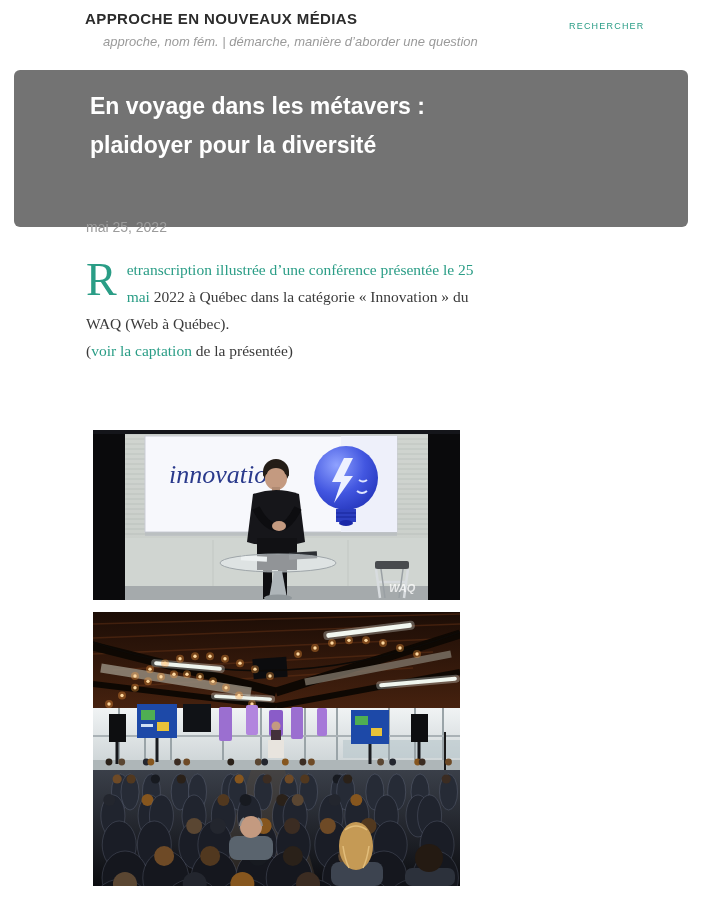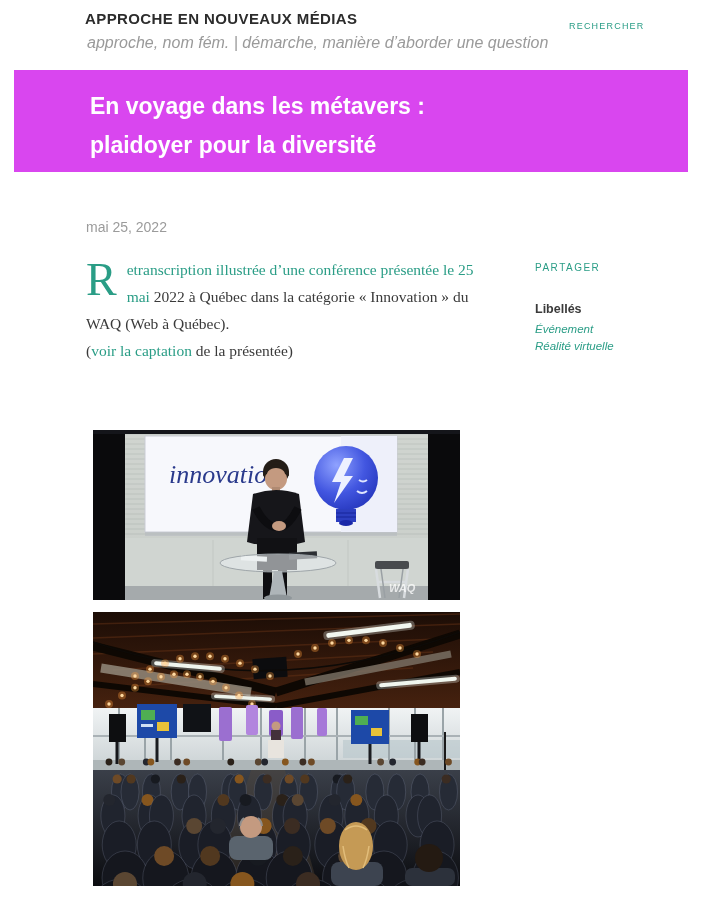--- a/index.html
+++ b/index.html
@@ -7,31 +7,32 @@
   .page {
     position:relative; width:703px; height:900px; background:#fff;
     font-family:"Liberation Sans", sans-serif; overflow:hidden;
   }
   
   .blog-title {
     position:absolute; left:85px; top:10px;
     font-size:15px; font-weight:700; letter-spacing:.4px; color:#2c2c2c; cursor:pointer;
   }
   .blog-subtitle {
-    position:absolute; left:87px; top:34px;
-    font-style:italic; font-size:16px; color:#9a9a9a;
+    position:absolute; left:103px; top:34px;
+    font-style:italic; font-size:13px; color:#9a9a9a;
   }
   .search-btn {
     position:absolute; left:569px; top:21px;
     font-size:9px; letter-spacing:1.2px; color:#2a9d86; cursor:pointer;
   }
   
   .banner {
-    position:absolute; left:14px; top:70px; width:674px; height:102px;
-    background:#d946ef;
+    position:absolute; left:14px; top:70px; width:674px; height:157px;
+    background:#737373;
+    border-radius:6px;
   }
   .banner h1 {
     margin:17px 0 0 76px; width:436px;
     color:#ffffff; font-size:23px; line-height:39px; font-weight:700;
   }
   
   .post-date {
     position:absolute; left:86px; top:219px;
     font-size:14px; color:#9b9b9b;
   }
@@ -75,26 +76,20 @@
     <h1>En voyage dans les métavers : plaidoyer pour la diversité</h1>
   </div>
 
   <div class="post-date">mai 25, 2022</div>
 
   <div class="post-body">
     <p><span class="dropcap">R</span><a class="glink">etranscription illustrée d’une conférence présentée le 25 mai</a><span> 2022 à Québec dans la catégorie « Innovation » du WAQ (Web à Québec).</span></p>
     <p><span>(</span><a class="glink">voir la captation</a><span> de la présentée)</span></p>
   </div>
 
-  <aside class="sidebar">
-    <div class="share">PARTAGER</div>
-    <div class="labels-title">Libellés</div>
-    <a class="label-link">Événement</a>
-    <a class="label-link">Réalité virtuelle</a>
-  </aside>
 
   <figure class="photo1">
     <svg width="367" height="170" viewBox="0 0 367 170">
       <defs>
         <linearGradient id="wall1" x1="0" y1="0" x2="0" y2="1">
           <stop offset="0" stop-color="#e0e3df"></stop>
             <stop offset="1" stop-color="#bcc1bd"></stop>
         </linearGradient>
         <radialGradient id="bulbg" cx="0.35" cy="0.3" r="0.9">
           <stop offset="0" stop-color="#8fa2ff"></stop>

